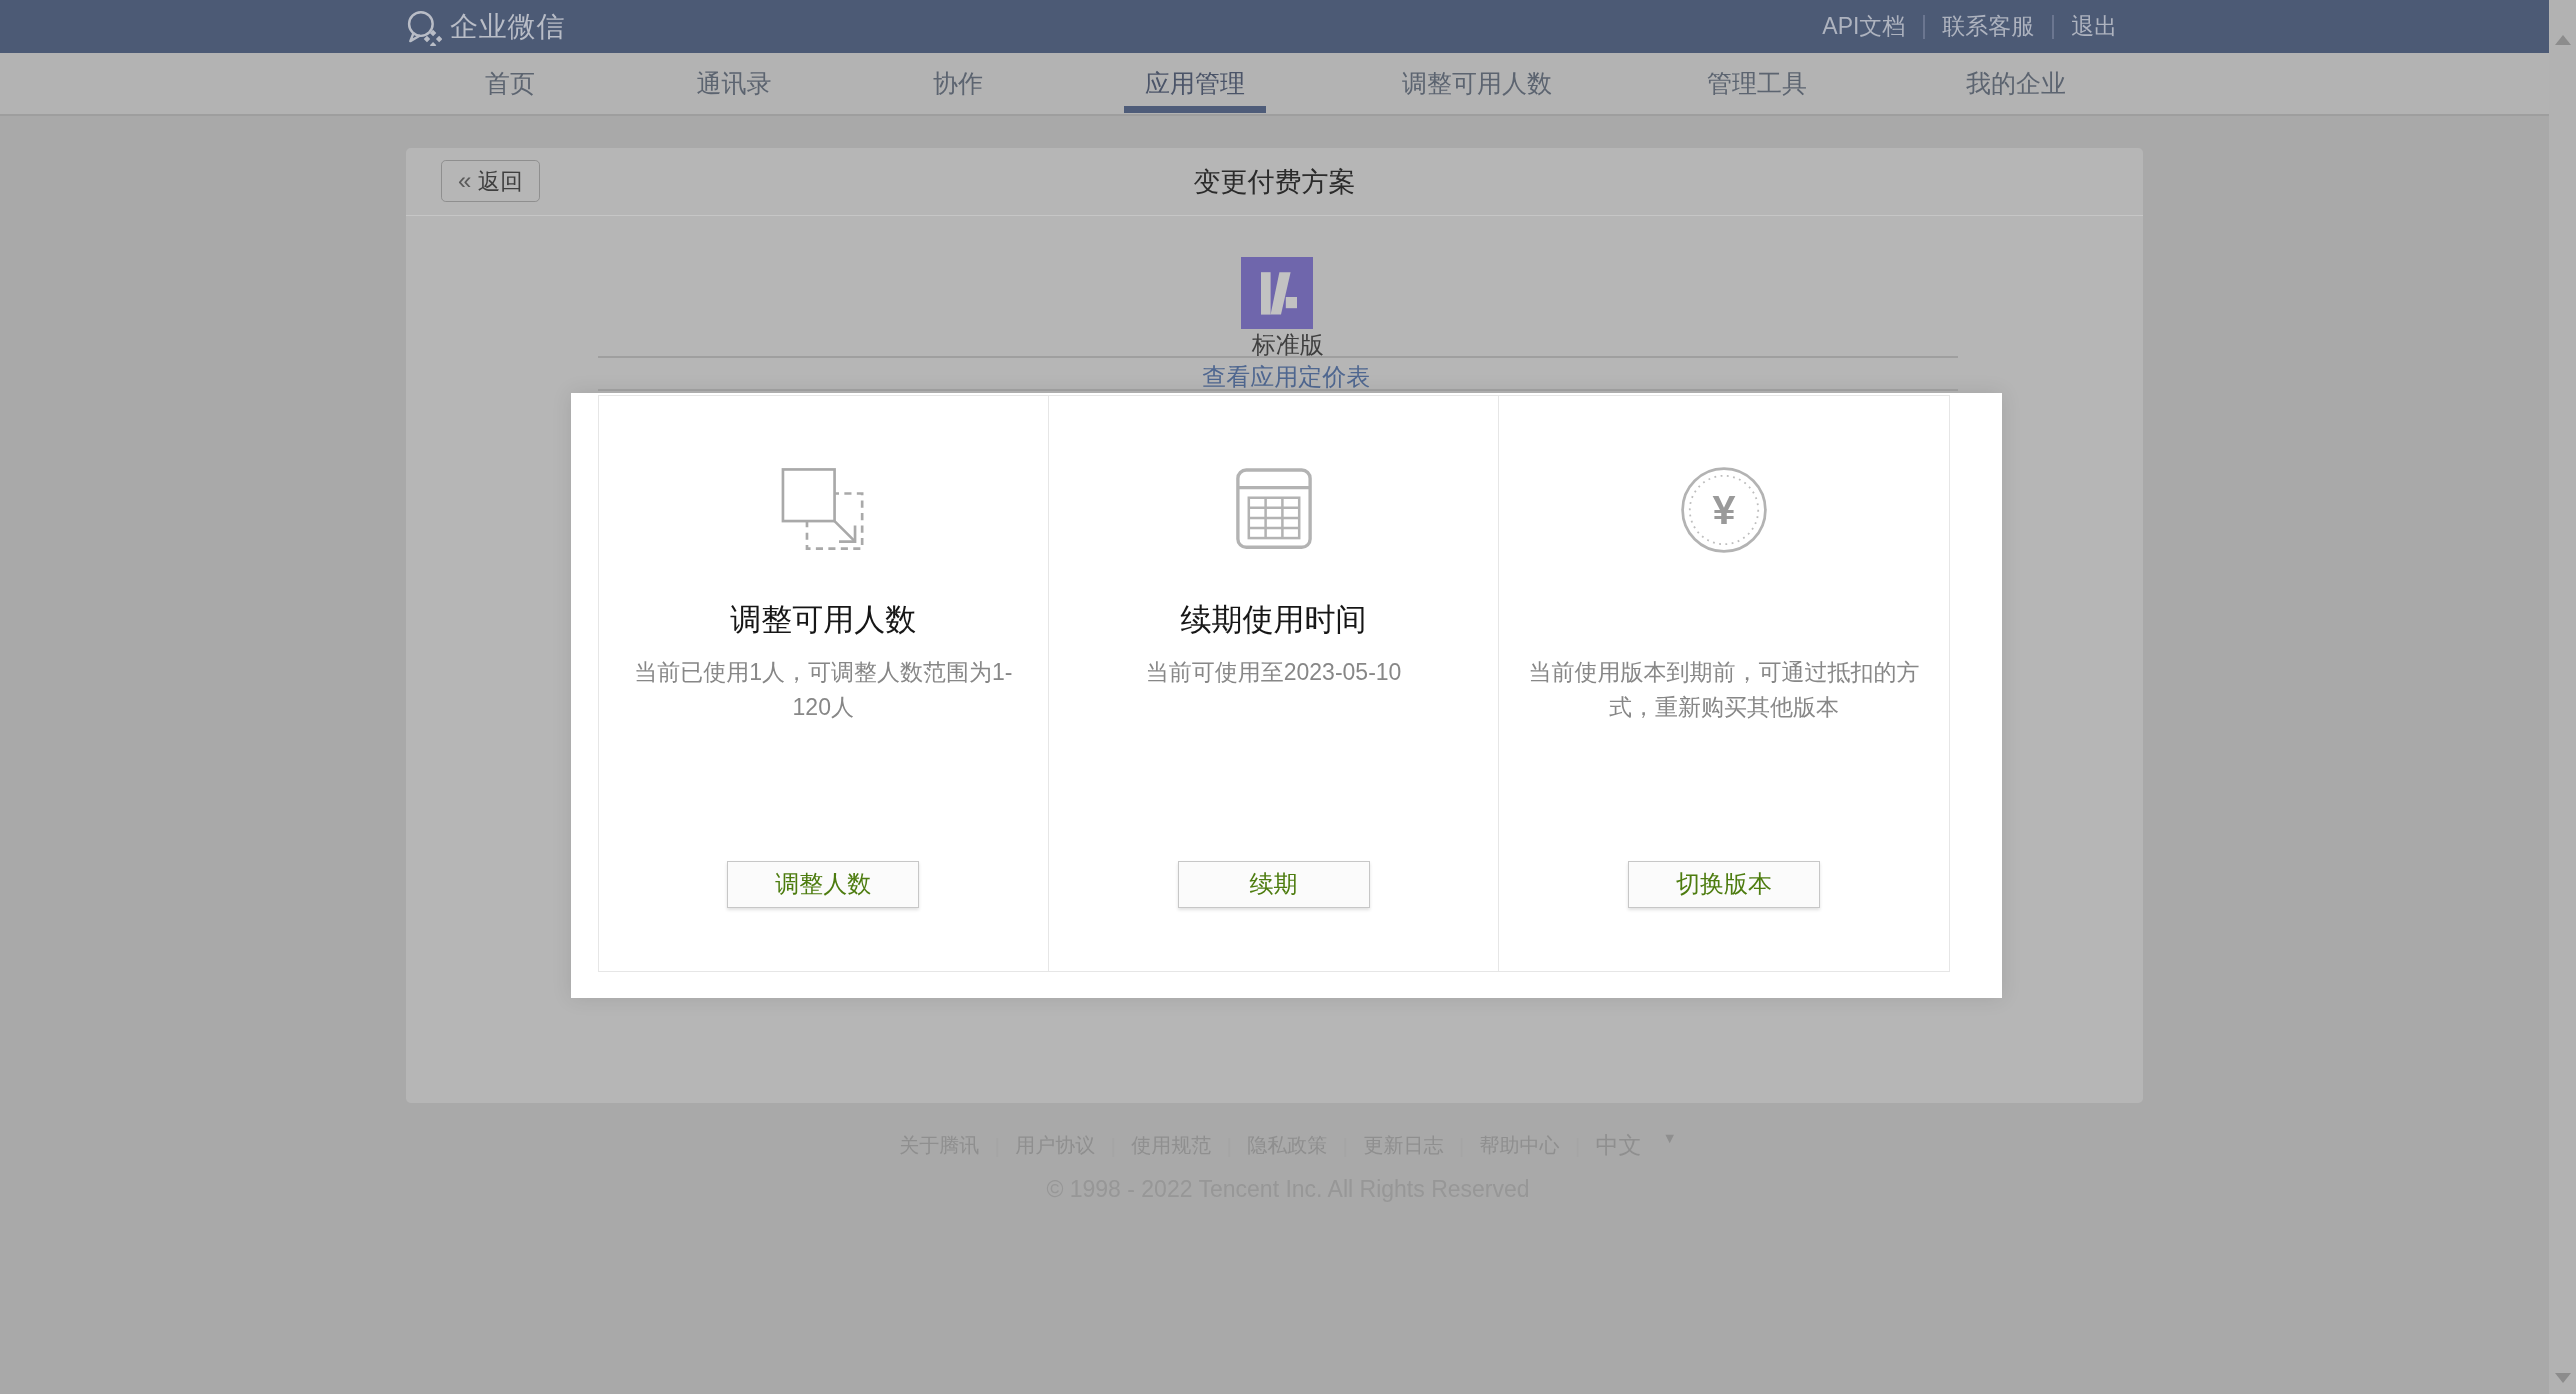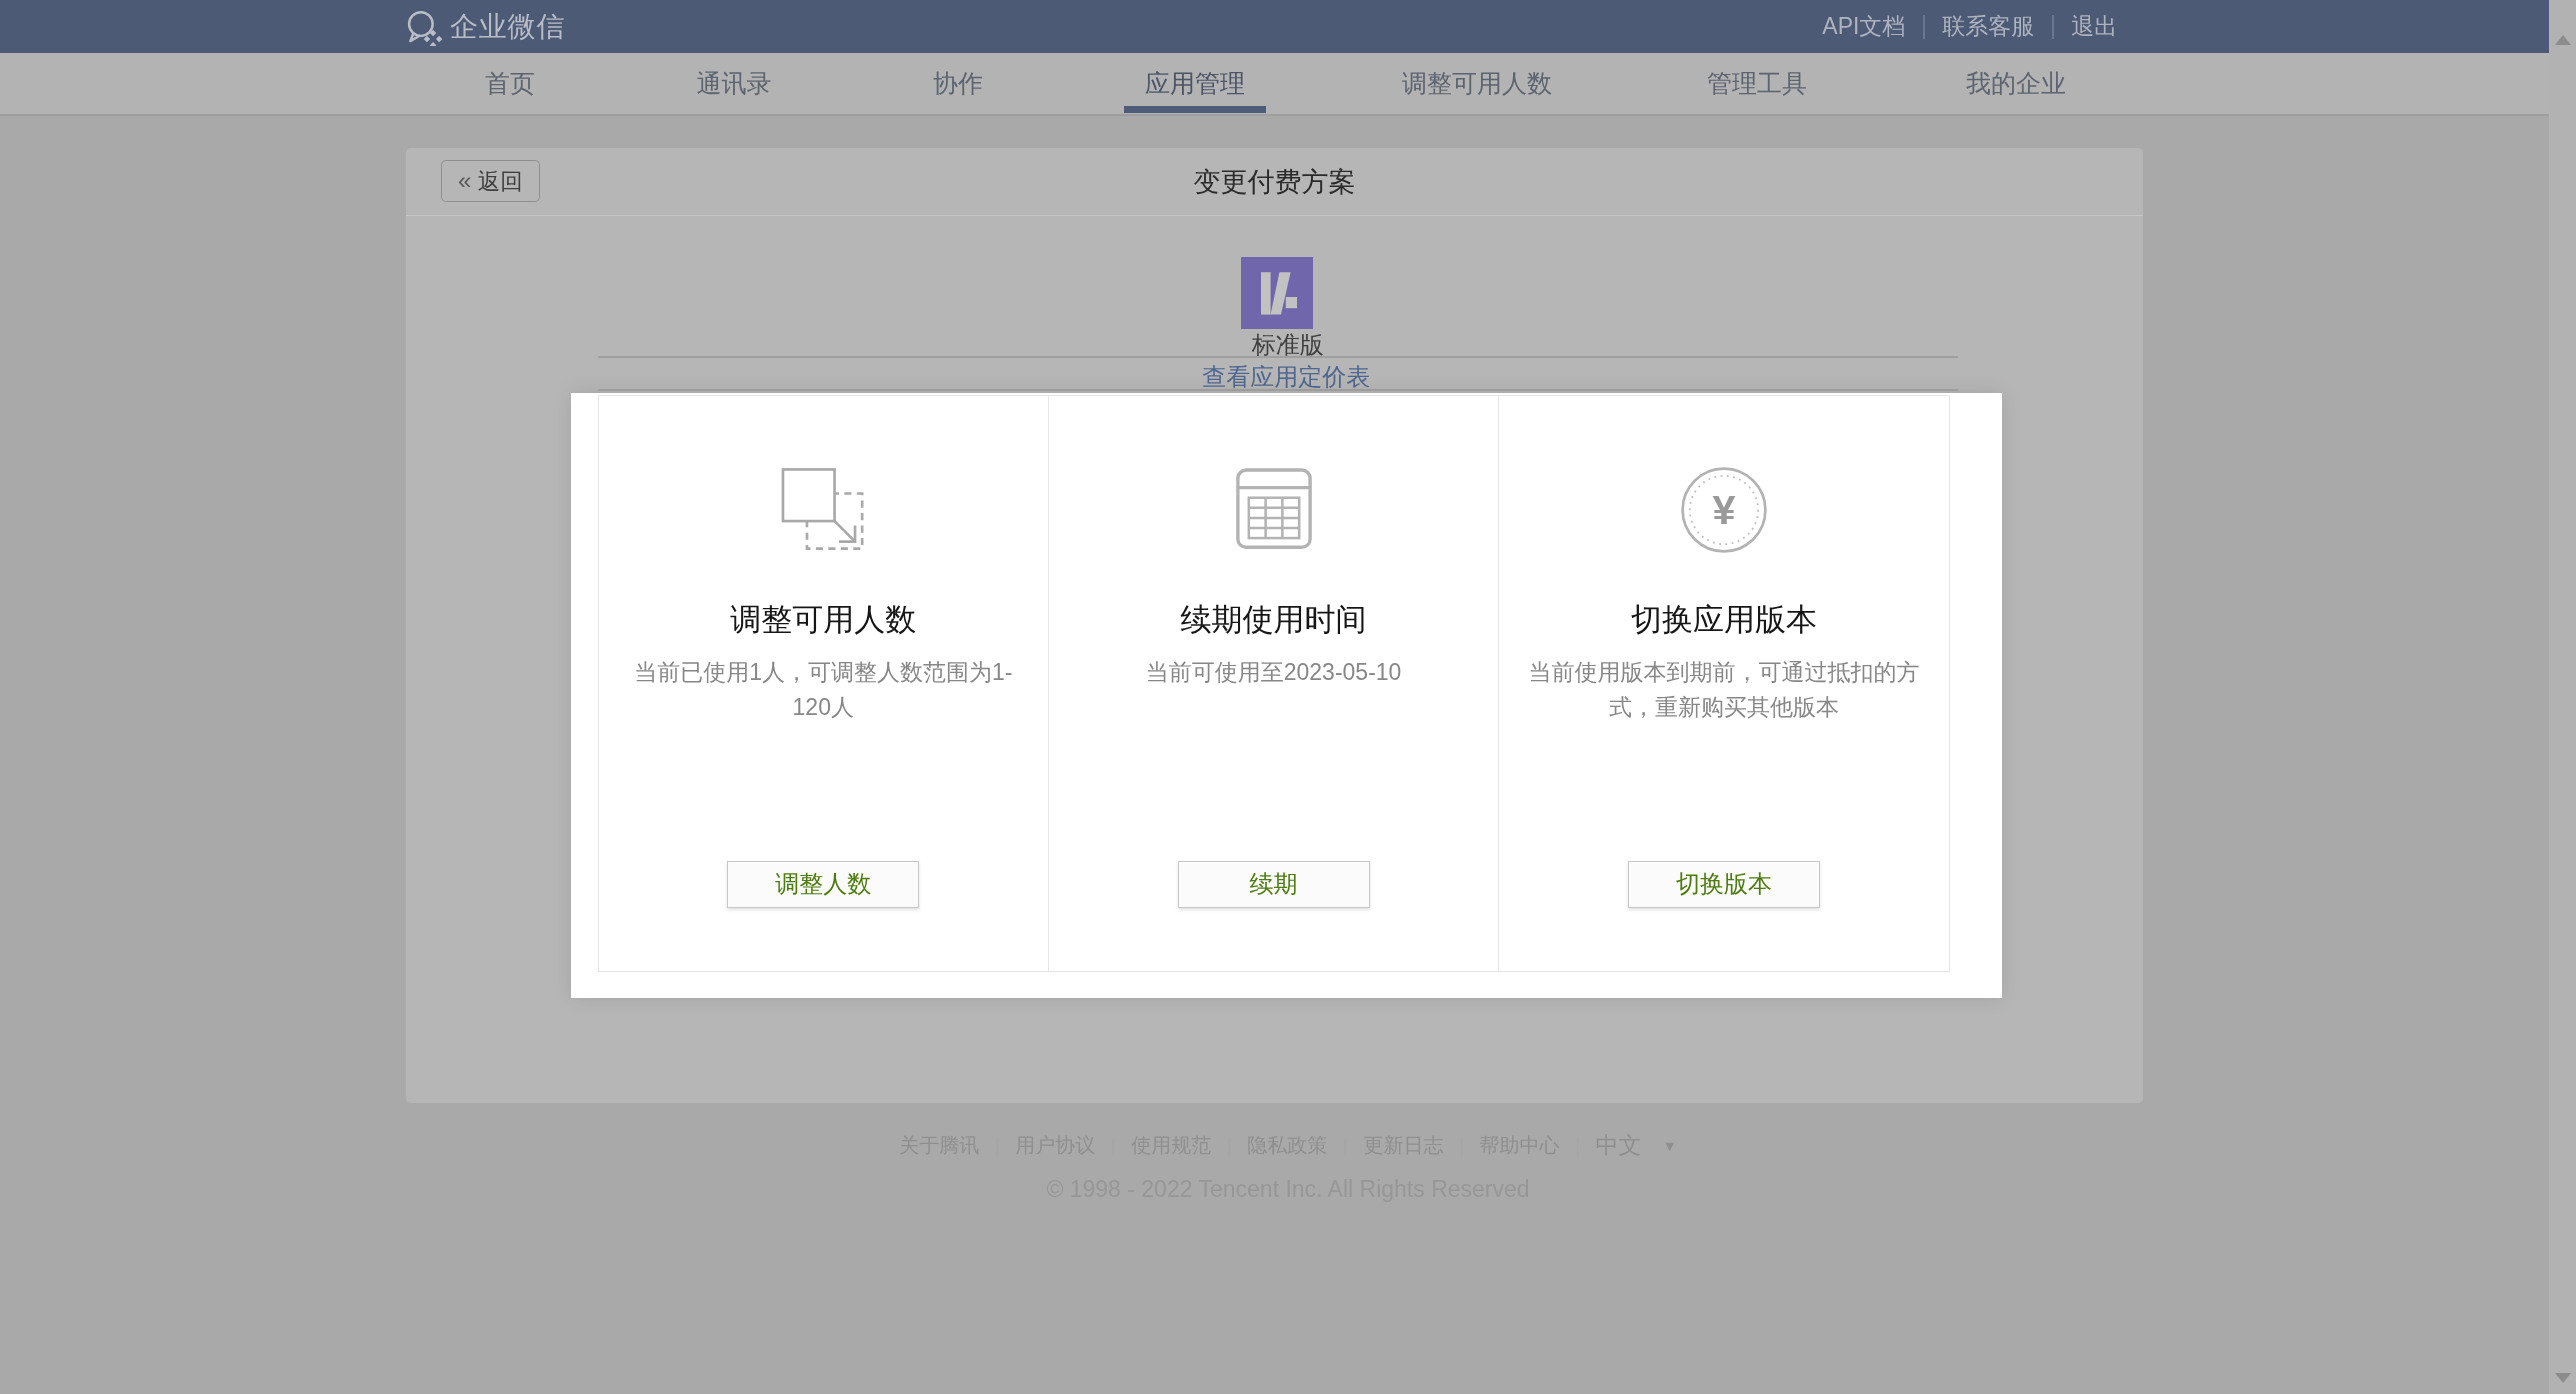--- a/index.html
+++ b/index.html
@@ -79,21 +79,21 @@
   .card-btn{position:absolute;left:50%;top:465px;transform:translateX(-50%);
             width:192px;height:47px;background:#fbfbfb;border:1.6px solid #c7c7c7;
             box-shadow:0 2.4px 3.2px rgba(0,0,0,0.12);font-size:24px;color:#4d7c0f;
             cursor:pointer;font-family:inherit;}
 
   
   .footer{position:absolute;left:0;width:2576px;top:1130px;text-align:center;}
   .footer-links{display:flex;justify-content:center;align-items:center;gap:0;}
   .footer-link{font-size:20px;color:#8f8f8f;padding:0 15.3px;cursor:pointer;white-space:nowrap;}
   .footer-sep{color:#a5a5a5;font-size:21px;}
-  .footer-lang{display:flex;align-items:center;gap:21px;font-size:23px;color:#8f8f8f;
+  .footer-lang{display:flex;align-items:flex-start;gap:21px;font-size:23px;color:#8f8f8f;
                padding:0 15.3px;cursor:pointer;}
   .lang-caret{font-size:14.5px;color:#8f8f8f;}
   .copyright{margin-top:14.5px;font-size:23px;color:#979797;}
 
   
   .scroll-track{position:absolute;right:0;top:0;width:27px;height:1394px;background:#b2b2b2;z-index:60;}
   .scroll-arrow{position:absolute;left:50%;transform:translateX(-50%);width:0;height:0;
                 border-left:8.9px solid transparent;border-right:8.9px solid transparent;cursor:pointer;}
   .scroll-arrow.up{top:35px;border-bottom:10.5px solid #8c8c8c;}
   .scroll-arrow.down{bottom:11.3px;border-top:10.5px solid #8c8c8c;}
@@ -208,21 +208,20 @@
       </div>
 
       <div class="card">
         <span class="card-icon">
           <svg width="90" height="90" viewBox="0 0 100 100" fill="none">
             <circle cx="50" cy="50" r="46" stroke="#b3b3b3" stroke-width="3"></circle>
             <circle cx="50" cy="50" r="38" stroke="#bdbdbd" stroke-width="2" stroke-dasharray="2 5"></circle>
             <text x="50" y="66" text-anchor="middle" font-size="46" font-weight="bold" fill="#9a9a9a">¥</text>
           </svg>
         </span>
-        <div class="card-title">切换应用版本</div>
         <div class="card-desc">当前使用版本到期前，可通过抵扣的方式，重新购买其他版本</div>
         <button class="card-btn">切换版本</button>
       </div>
 
     </div>
   </div>
 
   <div class="footer">
     <div class="footer-links">
       <span class="footer-link">关于腾讯</span>

